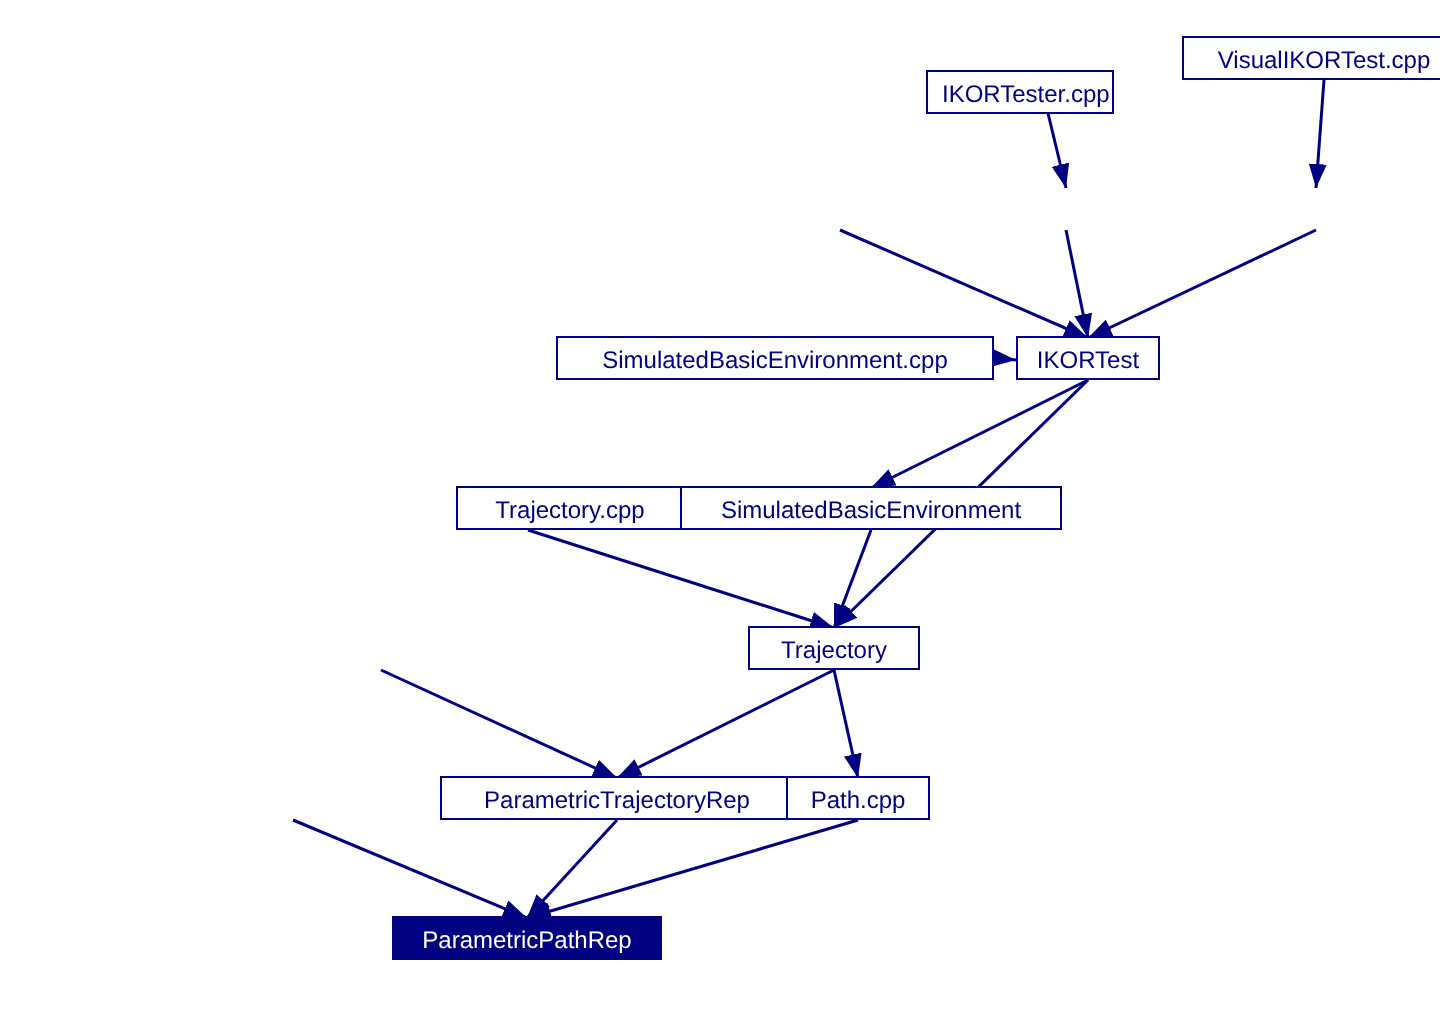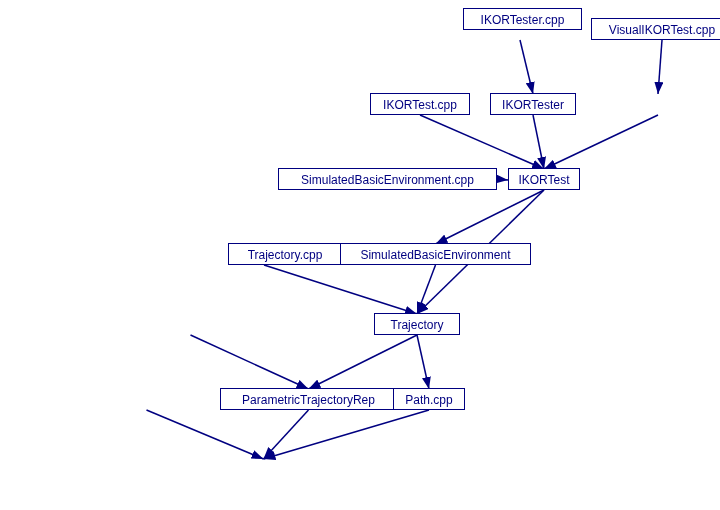--- a/index.html
+++ b/index.html
@@ -59,24 +59,23 @@
       <line x1="544" y1="190" x2="417" y2="314" stroke="#000080" stroke-width="1.5" marker-end="url(#arrowhead)"></line>
       <line x1="264" y1="265" x2="417" y2="314" stroke="#000080" stroke-width="1.5" marker-end="url(#arrowhead)"></line>
       <line x1="435.5" y1="265" x2="417" y2="314" stroke="#000080" stroke-width="1.5" marker-end="url(#arrowhead)"></line>
       <line x1="190.5" y1="335" x2="308.5" y2="389" stroke="#000080" stroke-width="1.5" marker-end="url(#arrowhead)"></line>
       <line x1="417" y1="335" x2="308.5" y2="389" stroke="#000080" stroke-width="1.5" marker-end="url(#arrowhead)"></line>
       <line x1="417" y1="335" x2="429" y2="389" stroke="#000080" stroke-width="1.5" marker-end="url(#arrowhead)"></line>
       <line x1="146.5" y1="410" x2="263.5" y2="459" stroke="#000080" stroke-width="1.5" marker-end="url(#arrowhead)"></line>
       <line x1="308.5" y1="410" x2="263.5" y2="459" stroke="#000080" stroke-width="1.5" marker-end="url(#arrowhead)"></line>
       <line x1="429" y1="410" x2="263.5" y2="459" stroke="#000080" stroke-width="1.5" marker-end="url(#arrowhead)"></line>
     </svg>
-<div class="node-box" style="left: 463px; top: 8px; width: 119px; height: 22px;">IKORTester.cpp</div>
+<div class="node-box" style="left: 463px; top: 35px; width: 94px; height: 22px;">IKORTester.cpp</div>
     <div class="node-box" style="left: 591px; top: 18px; width: 142px; height: 22px;">VisualIKORTest.cpp</div>
-    <div class="node-box" style="left: 370px; top: 93px; width: 100px; height: 22px;">IKORTest.cpp</div>
-    <div class="node-box" style="left: 490px; top: 93px; width: 86px; height: 22px;">IKORTester</div>
     <div class="node-box" style="left: 278px; top: 168px; width: 219px; height: 22px;">SimulatedBasicEnvironment.cpp</div>
     <div class="node-box" style="left: 508px; top: 168px; width: 72px; height: 22px;">IKORTest</div>
     <div class="node-box" style="left: 207px; top: 243px; width: 114px; height: 22px; margin-left: 21px;">Trajectory.cpp</div>
     <div class="node-box" style="left: 340px; top: 243px; width: 191px; height: 22px;">SimulatedBasicEnvironment</div>
     <div class="node-box" style="left: 374px; top: 313px; width: 86px; height: 22px;">Trajectory</div>
     <div class="node-box" style="left: 220px; top: 388px; width: 177px; height: 22px;">ParametricTrajectoryRep</div>
     <div class="node-box" style="left: 393px; top: 388px; width: 72px; height: 22px;">Path.cpp</div>
+    <div class="node-box highlighted" style="left: 196px; top: 458px; width: 135px; height: 22px;">ParametricPathRep</div>
   </div>
 
 </body></html>

